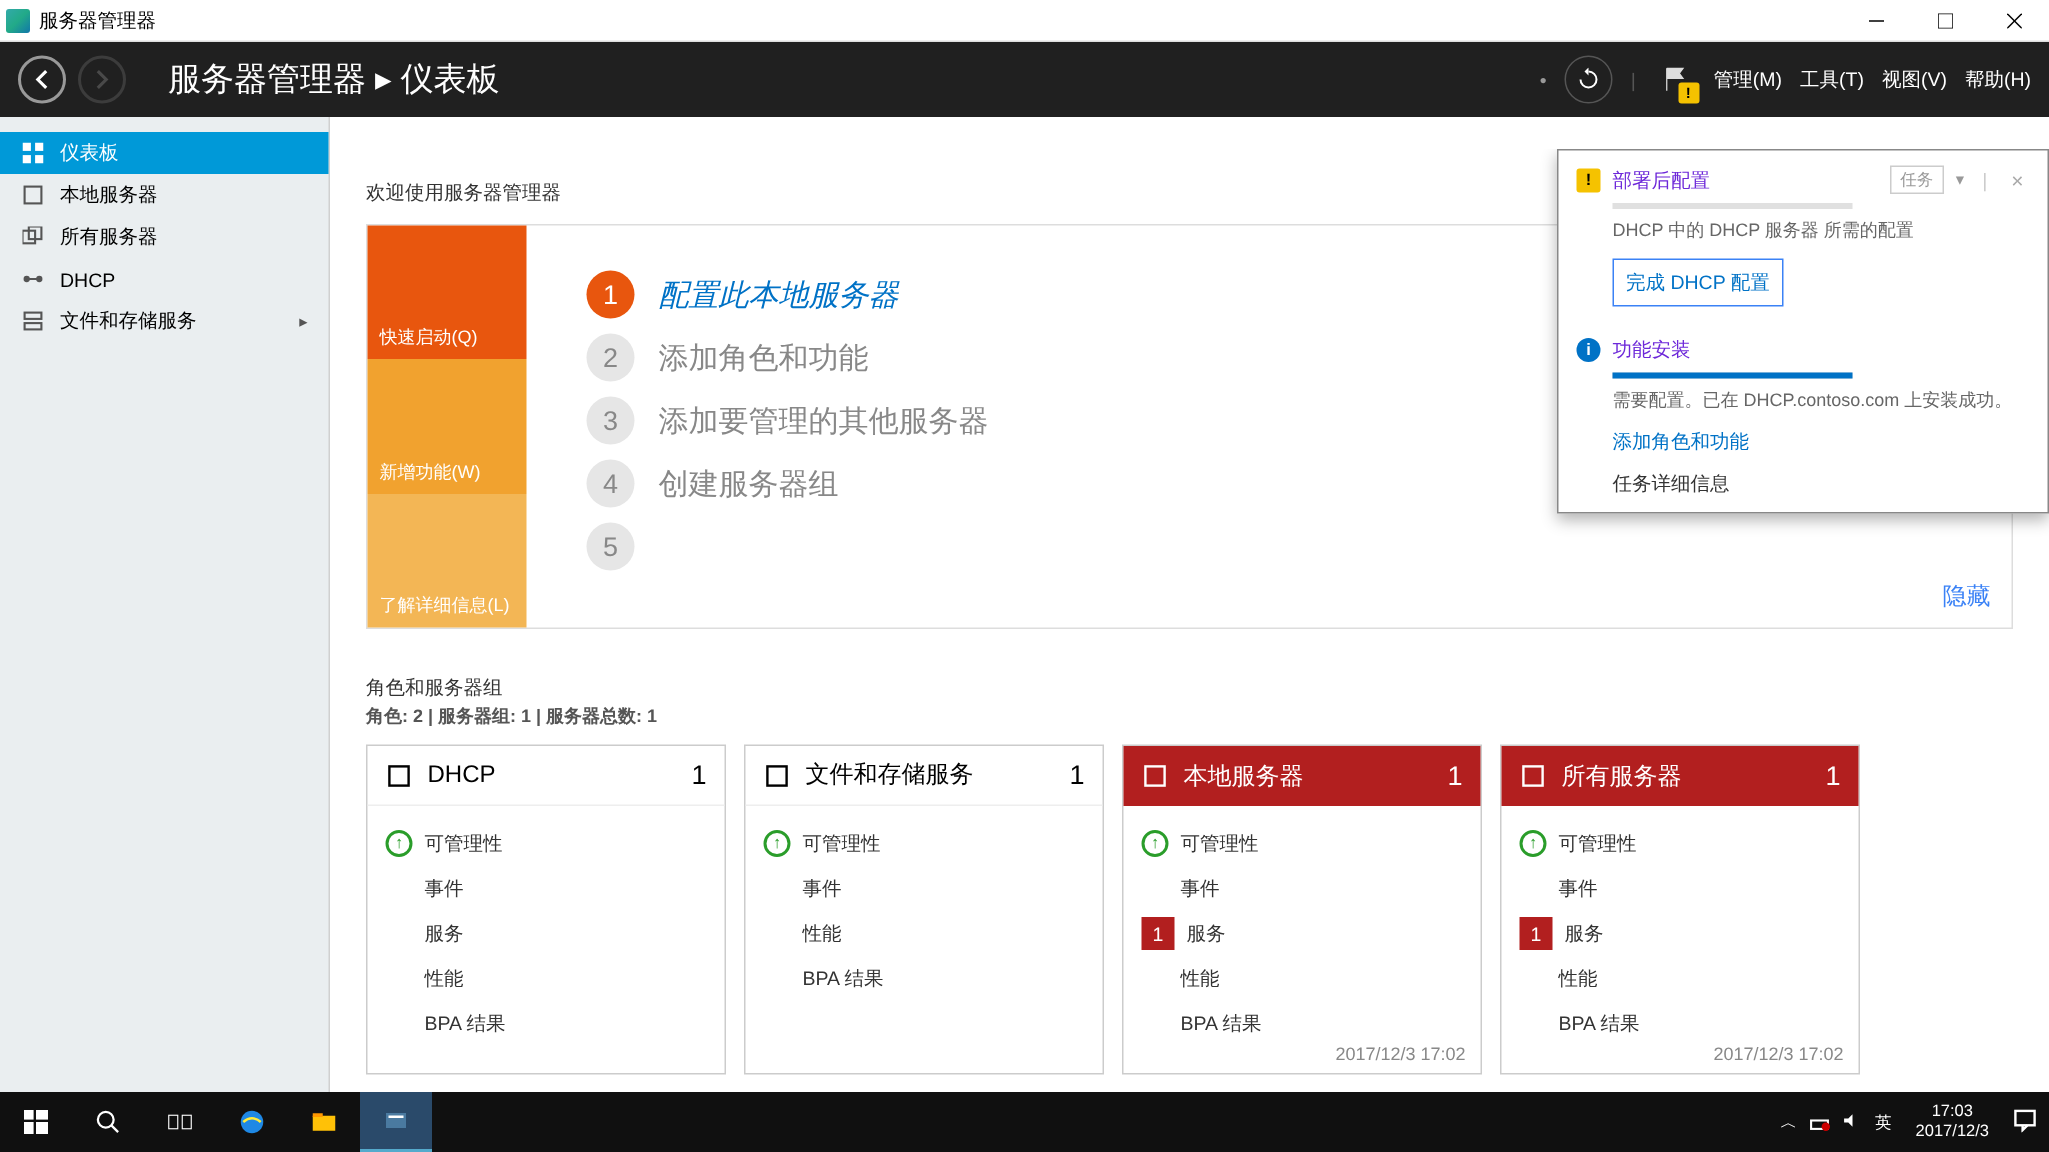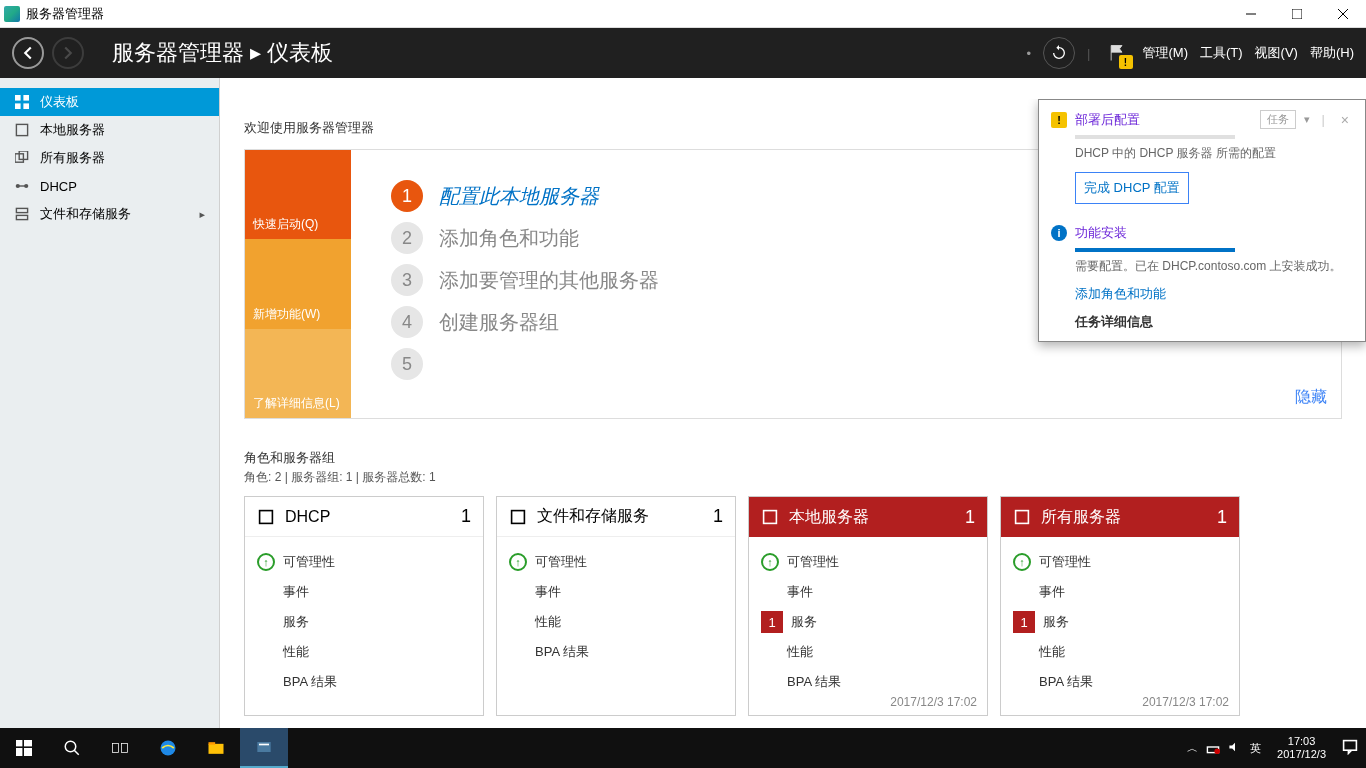--- a/index.html
+++ b/index.html
@@ -35,21 +35,21 @@
 .wtab.t2 { background:#f1a22f; }
 .wtab.t3 { background:#f3b655; }
 .wsteps { flex:1; padding:20px 40px; }
 .step { display:flex; align-items:center; gap:16px; margin:10px 0; cursor:pointer; }
 .step .num { width:32px; height:32px; border-radius:50%; display:flex; align-items:center; justify-content:center; font-size:18px; background:#e6e6e6; color:#888; }
 .step.active .num { background:#e8560e; color:#fff; }
 .step .lbl { font-size:20px; color:#888; }
 .step.active .lbl { color:#0072c6;font-style:italic; }
 .hide-link { position:absolute; right:14px; bottom:10px; font-size:16px; color:#3b82f6; cursor:pointer; }
 .groups-title { margin-top:30px; font-size:13px; color:#333; }
-.groups-sub { font-size:12px; color:#555; margin-top:2px; margin-bottom:10px; }
+.groups-sub { font-size:12px; color:#555; margin-top:2px; margin-bottom:10px;font-weight:bold; }
 .tiles { display:flex; gap:12px; }
 .tile { width:240px; border:1px solid #ccc; display:flex; flex-direction:column; position:relative; min-height:220px; }
 .tile .thead { height:40px; display:flex; align-items:center; padding:0 12px; gap:10px; border-bottom:1px solid #eee; }
 .tile.red .thead { background:#b21f1f; color:#fff; border-bottom:none; }
 .tile .thead .ticon2 { width:18px; height:18px; display:flex; align-items:center; justify-content:center; }
 .tile .thead .ttxt { flex:1; font-size:16px; }
 .tile .thead .tcnt { font-size:18px; }
 .tile .tbody { padding:10px 12px; flex:1; }
 .trow { display:flex; align-items:center; gap:8px; height:30px; font-size:13px; color:#333; }
 .trow .ok { width:18px; height:18px; border:2px solid #2a9d2a; border-radius:50%; display:flex; align-items:center; justify-content:center; color:#2a9d2a; font-size:11px; font-weight:bold; }
@@ -62,21 +62,21 @@
 .notif-item .nwarn { width:16px; height:16px; background:#f5c200; display:flex; align-items:center; justify-content:center; font-size:11px; font-weight:bold; border-radius:2px; }
 .notif-item .ninfo { width:16px; height:16px; background:#0072c6; color:#fff; border-radius:50%; display:flex; align-items:center; justify-content:center; font-size:11px; font-weight:bold; }
 .notif-item .ntitle { font-size:13px; color:#6d28d9; flex:1; }
 .notif-item .taskbtn { font-size:11px; color:#999; border:1px solid #ccc; padding:1px 6px; }
 .notif-item .nclose { color:#aaa; font-size:14px; padding:0 4px; cursor:pointer; }
 .notif-item .nprogress { margin:6px 0 6px 24px; width:160px; height:4px; background:#e0e0e0; position:relative; }
 .notif-item .nprogress.full::after { content:""; position:absolute; left:0; top:0; height:100%; width:100%; background:#0072c6; }
 .notif-item .ndesc { font-size:12px; color:#666; margin-left:24px; margin-top:4px; }
 .notif-item .nlink { font-size:13px; color:#0072c6; margin-left:24px; margin-top:10px; cursor:pointer; }
 .notif-item .nlink.boxed { border:1px solid #3b82f6; padding:6px 8px; display:inline-block; }
-.notif-item .nplain { font-size:13px; color:#333; margin-left:24px; margin-top:10px; cursor:pointer;font-weight:bold; }
+.notif-item .nplain { font-size:13px; color:#333; margin-left:24px; margin-top:10px; cursor:pointer; }
 .taskbar { position:absolute; bottom:0; left:0; right:0; height:40px; background:#101010; display:flex; align-items:center; color:#fff; }
 .taskbar .tbtn { width:48px; height:40px; display:flex; align-items:center; justify-content:center; cursor:pointer; }
 .taskbar .tbtn.active { background:#2a4a6a; border-bottom:2px solid #5ac; }
 .taskbar .tray { margin-left:auto; display:flex; align-items:center; gap:8px; padding-right:8px; font-size:11px; }
 .taskbar .clock { text-align:center; line-height:1.2; padding:0 8px; }
 </style>
 </head>
 <body>
 
 <div class="titlebar">

